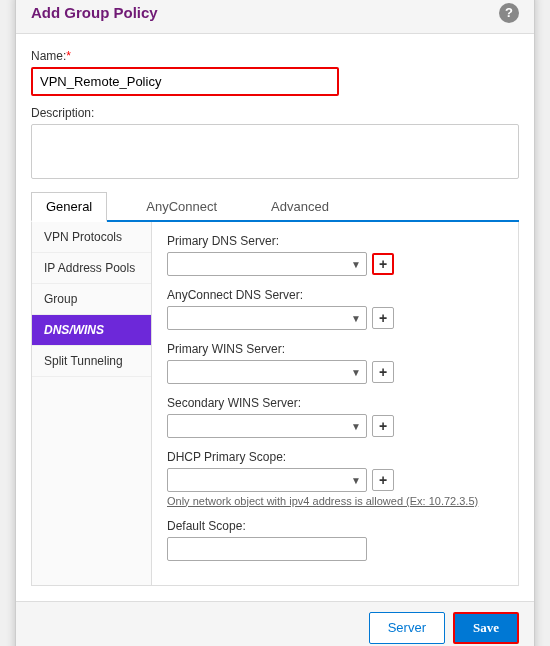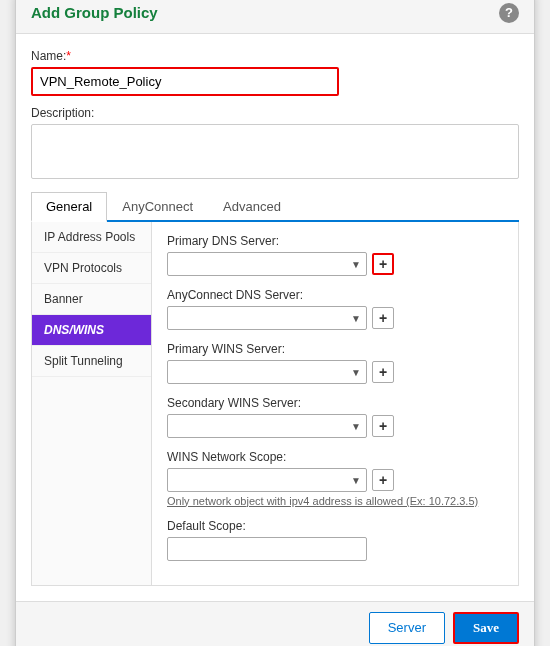--- a/index.html
+++ b/index.html
@@ -26,21 +26,21 @@
       padding: 10px 15px;
       border-bottom: 1px solid #ddd;
       display: flex;
       justify-content: space-between;
       align-items: center;
       border-radius: 3px 3px 0 0;
     }
     .modal-header h2 {
       font-size: 15px;
       font-weight: bold;
-      color: #15803d;
+      color: #701a75;
     }
     .help-icon {
       width: 20px;
       height: 20px;
       border-radius: 50%;
       background: #888;
       color: #fff;
       display: flex;
       align-items: center;
       justify-content: center;
@@ -78,20 +78,21 @@
       border-radius: 2px;
       font-size: 13px;
       padding: 5px;
       resize: none;
     }
     .tabs {
       display: flex;
       border-bottom: 2px solid #0078d4;
       margin-bottom: 0;
       margin-top: 10px;
+      gap: 24px;
     }
     .tab {
       padding: 6px 14px;
       cursor: pointer;
       font-size: 13px;
       color: #555;
       border: 1px solid transparent;
       border-bottom: none;
       margin-bottom: -2px;
       background: transparent;
@@ -267,23 +268,23 @@
 
     <div class="tabs">
       <div class="tab active">General</div>
       <div class="tab">AnyConnect</div>
       <div class="tab">Advanced</div>
     </div>
 
     <div class="content-area">
 
       <div class="sidebar">
+        <div class="sidebar-item">VPN Protocols</div>
         <div class="sidebar-item">IP Address Pools</div>
-        <div class="sidebar-item">VPN Protocols</div>
-        <div class="sidebar-item">Banner</div>
+        <div class="sidebar-item">Group</div>
         <div class="sidebar-item active">DNS/WINS</div>
         <div class="sidebar-item">Split Tunneling</div>
       </div>
 
       <div class="main-content">
 
         <div class="field-row">
           <label>Primary DNS Server:</label>
           <div class="field-row-inline">
             <div class="dropdown-wrap">
@@ -329,21 +330,21 @@
               <select class="dropdown-select">
                 <option value=""></option>
               </select>
               <span class="dropdown-arrow">▼</span>
             </div>
             <button class="add-btn-normal">+</button>
           </div>
         </div>
 
         <div class="field-row">
-          <label>WINS Network Scope:</label>
+          <label>DHCP Primary Scope:</label>
           <div class="field-row-inline">
             <div class="dropdown-wrap">
               <select class="dropdown-select">
                 <option value=""></option>
               </select>
               <span class="dropdown-arrow">▼</span>
             </div>
             <button class="add-btn-normal">+</button>
           </div>
           <div class="hint-text">Only network object with ipv4 address is allowed (Ex: 10.72.3.5)</div>

